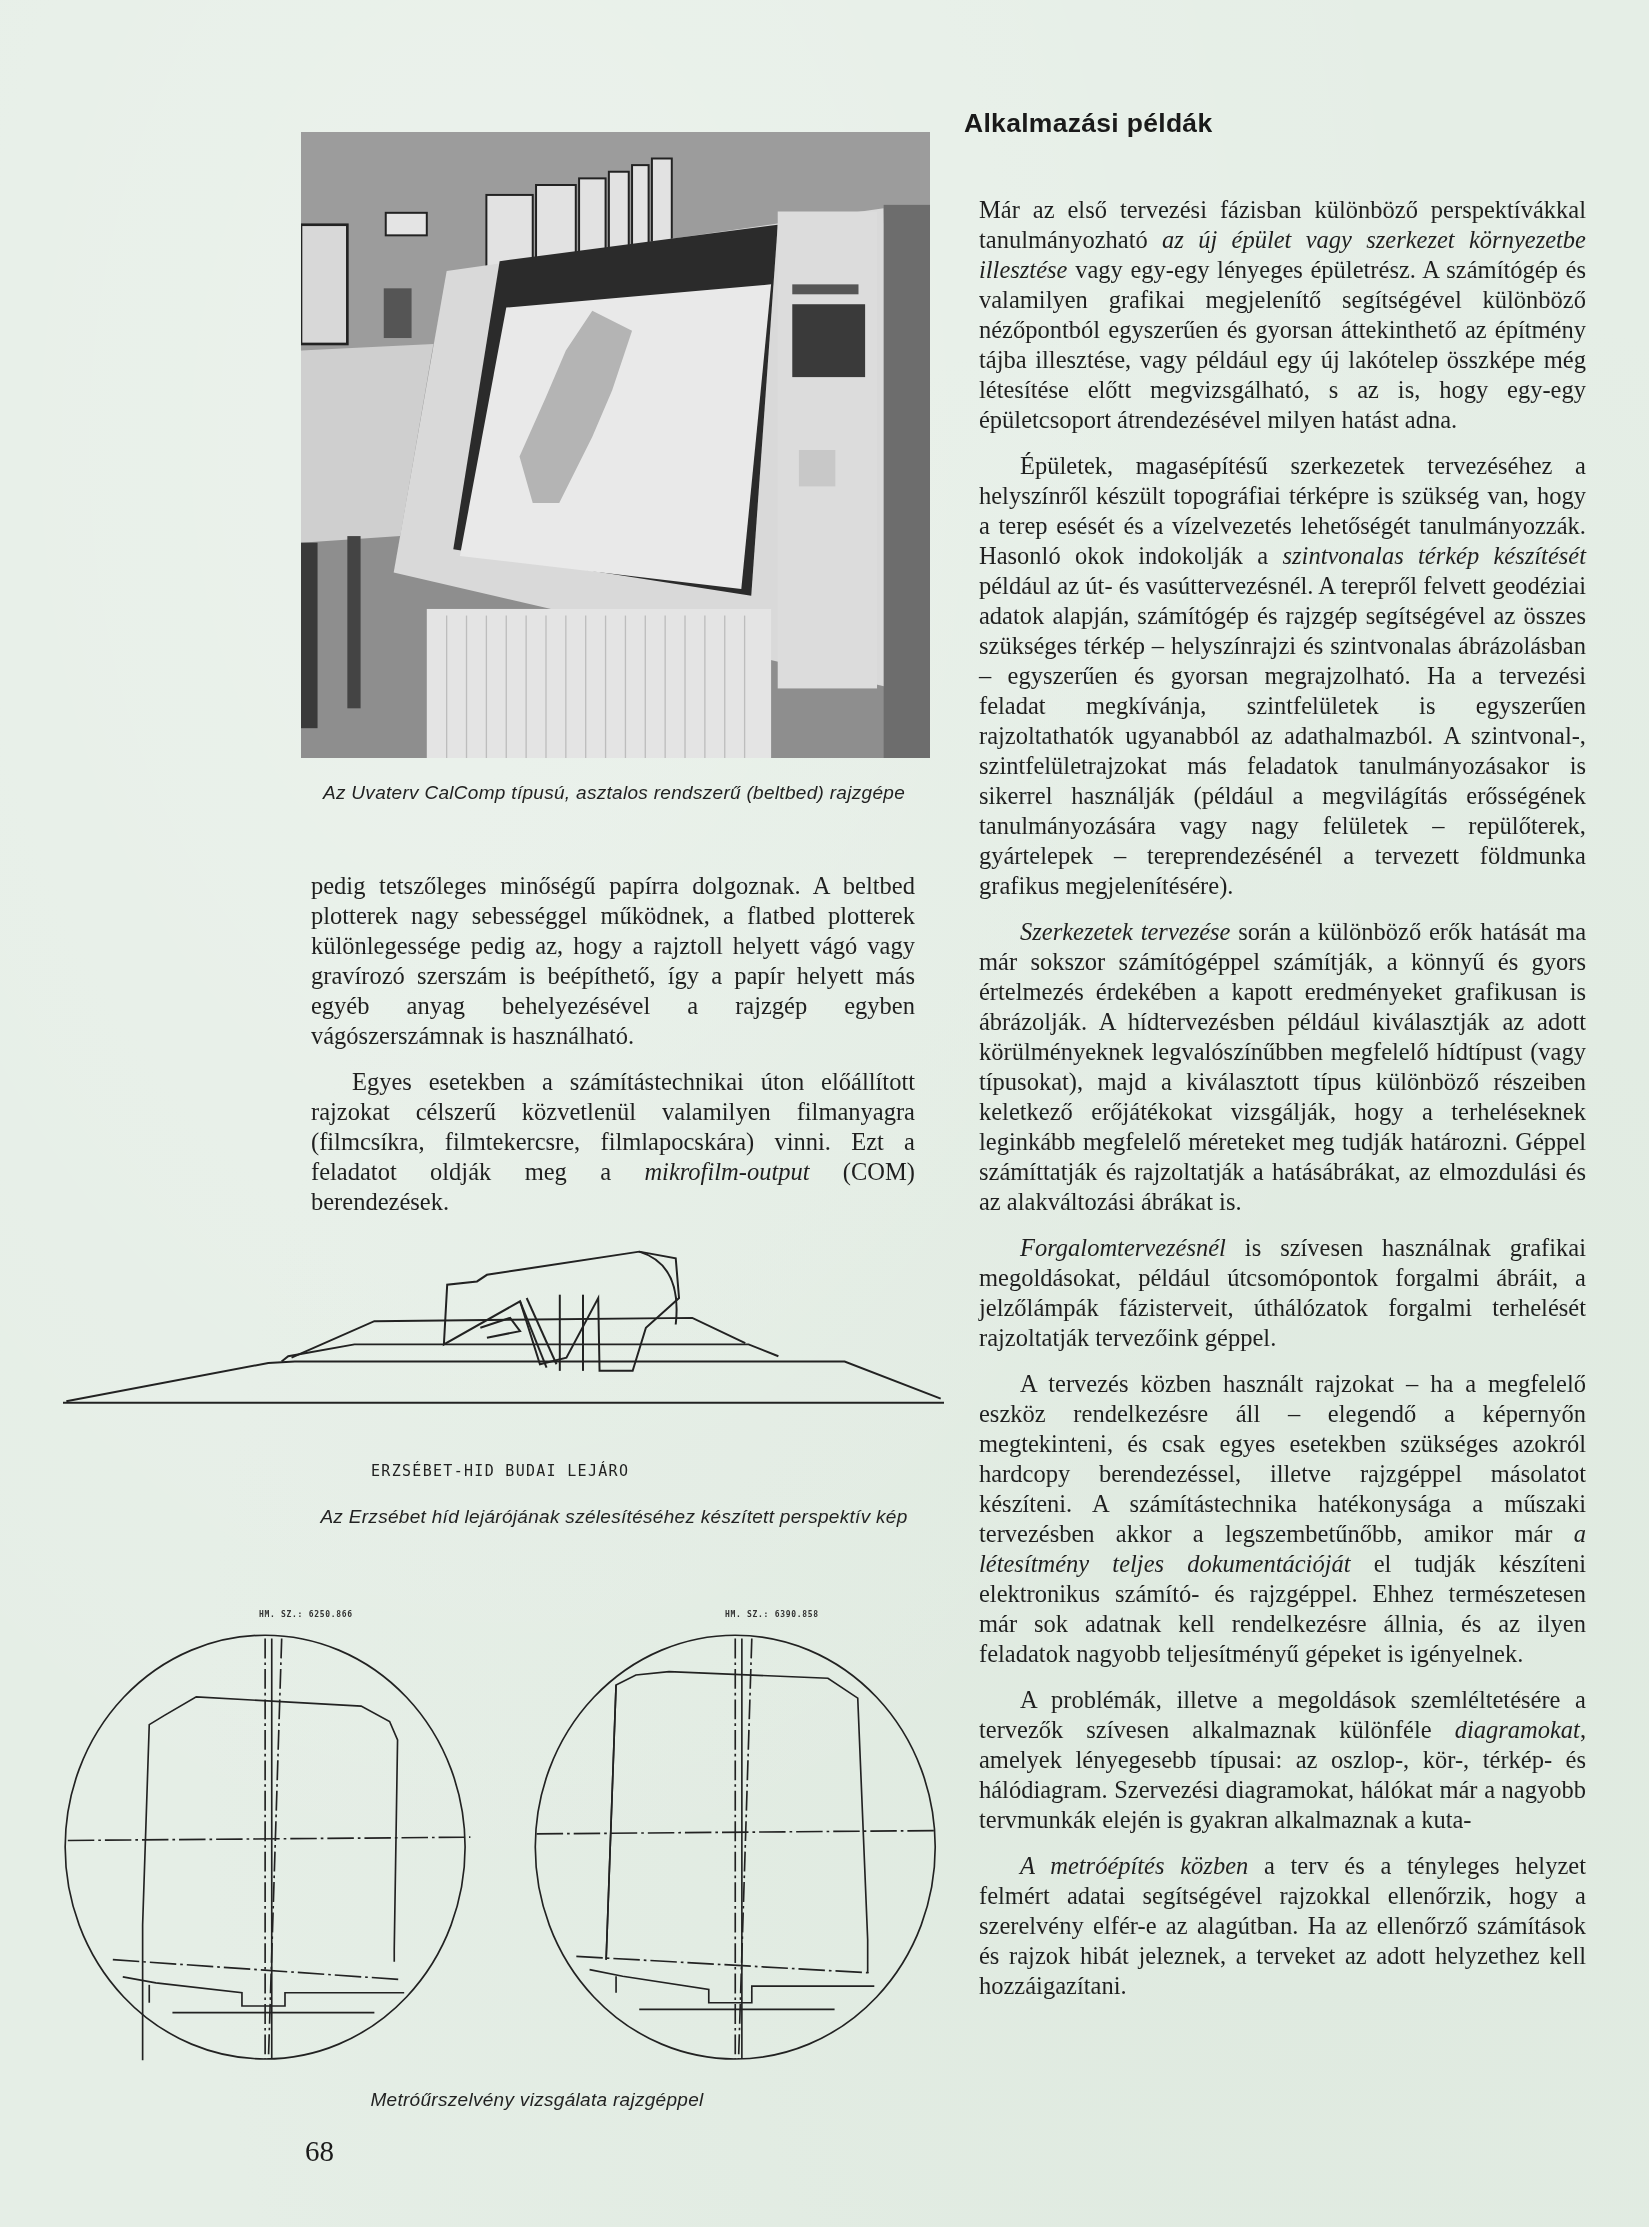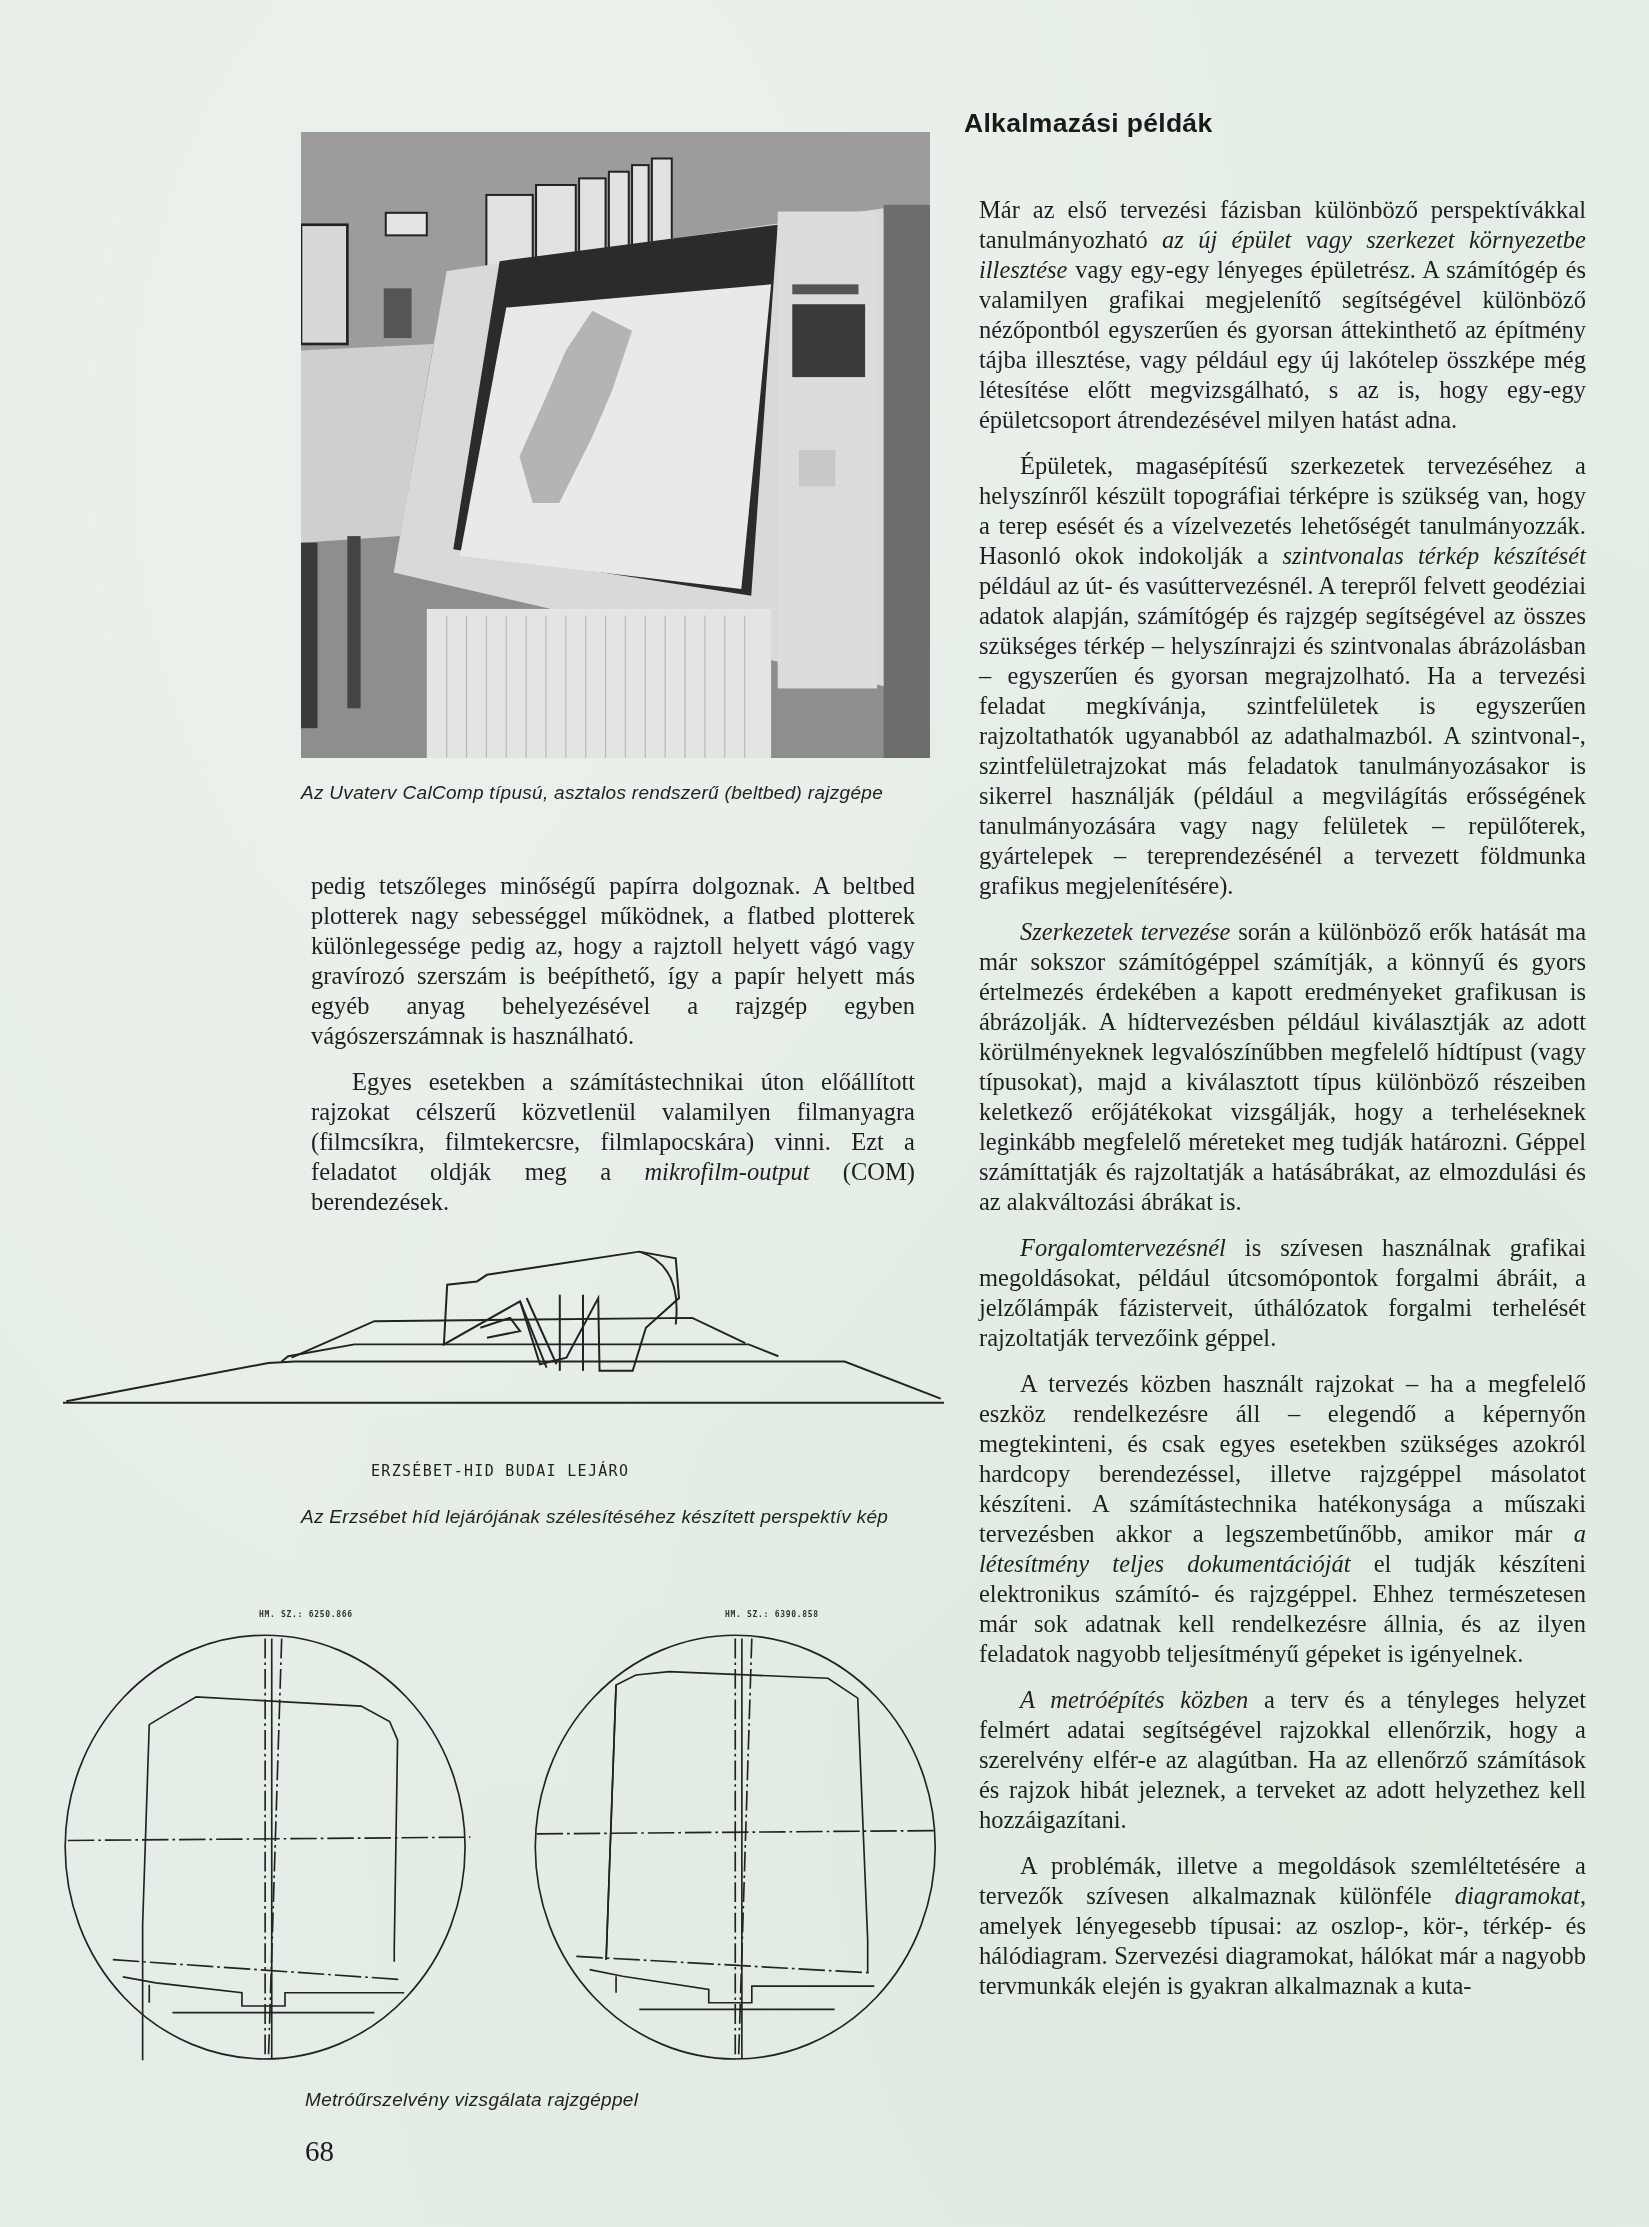--- a/index.html
+++ b/index.html
@@ -21,21 +21,21 @@
     position: absolute; left: 301px; top: 132px; width: 629px; height: 626px;
     background: linear-gradient(180deg, #8d8d8d 0%, #9a9a9a 40%, #7a7a7a 100%);
     overflow: hidden;
   }
   .photo svg { width: 100%; height: 100%; display: block; }
   
   .caption {
     position: absolute;
     font-family: "Liberation Sans", "DejaVu Sans", sans-serif;
     font-style: italic; font-size: 19px; line-height: 28px;
-    color: #222; letter-spacing: 0.3px;
+    color: #222; letter-spacing: 0.3px; text-align: center;
   }
   .cap-photo { left: 301px; top: 779px; width: 626px; }
   .cap-bridge { left: 301px; top: 1503px; width: 626px; font-style: italic; }
   .cap-metro { left: 305px; top: 2086px; width: 464px; }
   
   .col {
     position: absolute; font-size: 24.5px; line-height: 30px;
     text-align: justify; hyphens: manual;
   }
   .col p { margin: 16px; }
@@ -195,18 +195,18 @@
 </div>
 <div class="caption cap-metro">Metróűrszelvény vizsgálata rajzgéppel</div>
 
 <div class="heading">Alkalmazási példák</div>
 <div class="col col-right">
     <p><span>Már az első tervezési fázisban különböző perspektívákkal tanulmányozható </span><em>az új épület vagy szerkezet környezetbe illesztése</em><span> vagy egy-egy lényeges épületrész. A számítógép és valamilyen grafikai megjelenítő segítségével különböző nézőpontból egyszerűen és gyorsan áttekinthető az építmény tájba illesztése, vagy például egy új lakótelep összképe még létesítése előtt megvizsgálható, s az is, hogy egy-egy épületcsoport átrendezésével milyen hatást adna.</span></p>
     <p class="indent"><span>Épületek, magasépítésű szerkezetek tervezéséhez a helyszínről készült topográfiai térképre is szükség van, hogy a terep esését és a vízelvezetés lehetőségét tanulmányozzák. Hasonló okok indokolják a </span><em>szintvonalas térkép készítését</em><span> például az út- és vasúttervezésnél. A terepről felvett geodéziai adatok alapján, számítógép és rajzgép segítségével az összes szükséges térkép – helyszínrajzi és szintvonalas ábrázolásban – egyszerűen és gyorsan megrajzolható. Ha a tervezési feladat megkívánja, szintfelületek is egyszerűen rajzoltathatók ugyanabból az adathalmazból. A szintvonal-, szintfelületrajzokat más feladatok tanulmányozásakor is sikerrel használják (például a megvilágítás erősségének tanulmányozására vagy nagy felületek – repülőterek, gyártelepek – tereprendezésénél a tervezett földmunka grafikus megjelenítésére).</span></p>
     <p class="indent"><em>Szerkezetek tervezése</em><span> során a különböző erők hatását ma már sokszor számítógéppel számítják, a könnyű és gyors értelmezés érdekében a kapott eredményeket grafikusan is ábrázolják. A hídtervezésben például kiválasztják az adott körülményeknek legvalószínűbben megfelelő hídtípust (vagy típusokat), majd a kiválasztott típus különböző részeiben keletkező erőjátékokat vizsgálják, hogy a terheléseknek leginkább megfelelő méreteket meg tudják határozni. Géppel számíttatják és rajzoltatják a hatásábrákat, az elmozdulási és az alakváltozási ábrákat is.</span></p>
     <p class="indent"><em>Forgalomtervezésnél</em><span> is szívesen használnak grafikai megoldásokat, például útcsomópontok forgalmi ábráit, a jelzőlámpák fázisterveit, úthálózatok forgalmi terhelését rajzoltatják tervezőink géppel.</span></p>
     <p class="indent"><span>A tervezés közben használt rajzokat – ha a megfelelő eszköz rendelkezésre áll – elegendő a képernyőn megtekinteni, és csak egyes esetekben szükséges azokról hardcopy berendezéssel, illetve rajzgéppel másolatot készíteni. A számítástechnika hatékonysága a műszaki tervezésben akkor a legszembetűnőbb, amikor már </span><em>a létesítmény teljes dokumentációját</em><span> el tudják készíteni elektronikus számító- és rajzgéppel. Ehhez természetesen már sok adatnak kell rendelkezésre állnia, és az ilyen feladatok nagyobb teljesítményű gépeket is igényelnek.</span></p>
+    <p class="indent"><span>A problémák, illetve a megoldások szemléltetésére a tervezők szívesen alkalmaznak különféle </span><em>diagramokat</em><span>, amelyek lényegesebb típusai: az oszlop-, kör-, térkép- és hálódiagram. Szervezési diagramokat, hálókat már a nagyobb tervmunkák elején is gyakran alkalmaznak a kuta-</span></p>
     <p class="indent"><em>A metróépítés közben</em><span> a terv és a tényleges helyzet felmért adatai segítségével rajzokkal ellenőrzik, hogy a szerelvény elfér-e az alagútban. Ha az ellenőrző számítások és rajzok hibát jeleznek, a terveket az adott helyzethez kell hozzáigazítani.</span></p>
-    <p class="indent"><span>A problémák, illetve a megoldások szemléltetésére a tervezők szívesen alkalmaznak különféle </span><em>diagramokat</em><span>, amelyek lényegesebb típusai: az oszlop-, kör-, térkép- és hálódiagram. Szervezési diagramokat, hálókat már a nagyobb tervmunkák elején is gyakran alkalmaznak a kuta-</span></p>
   </div>
 
 <div class="page-number">68</div>
 
 
 </body></html>

